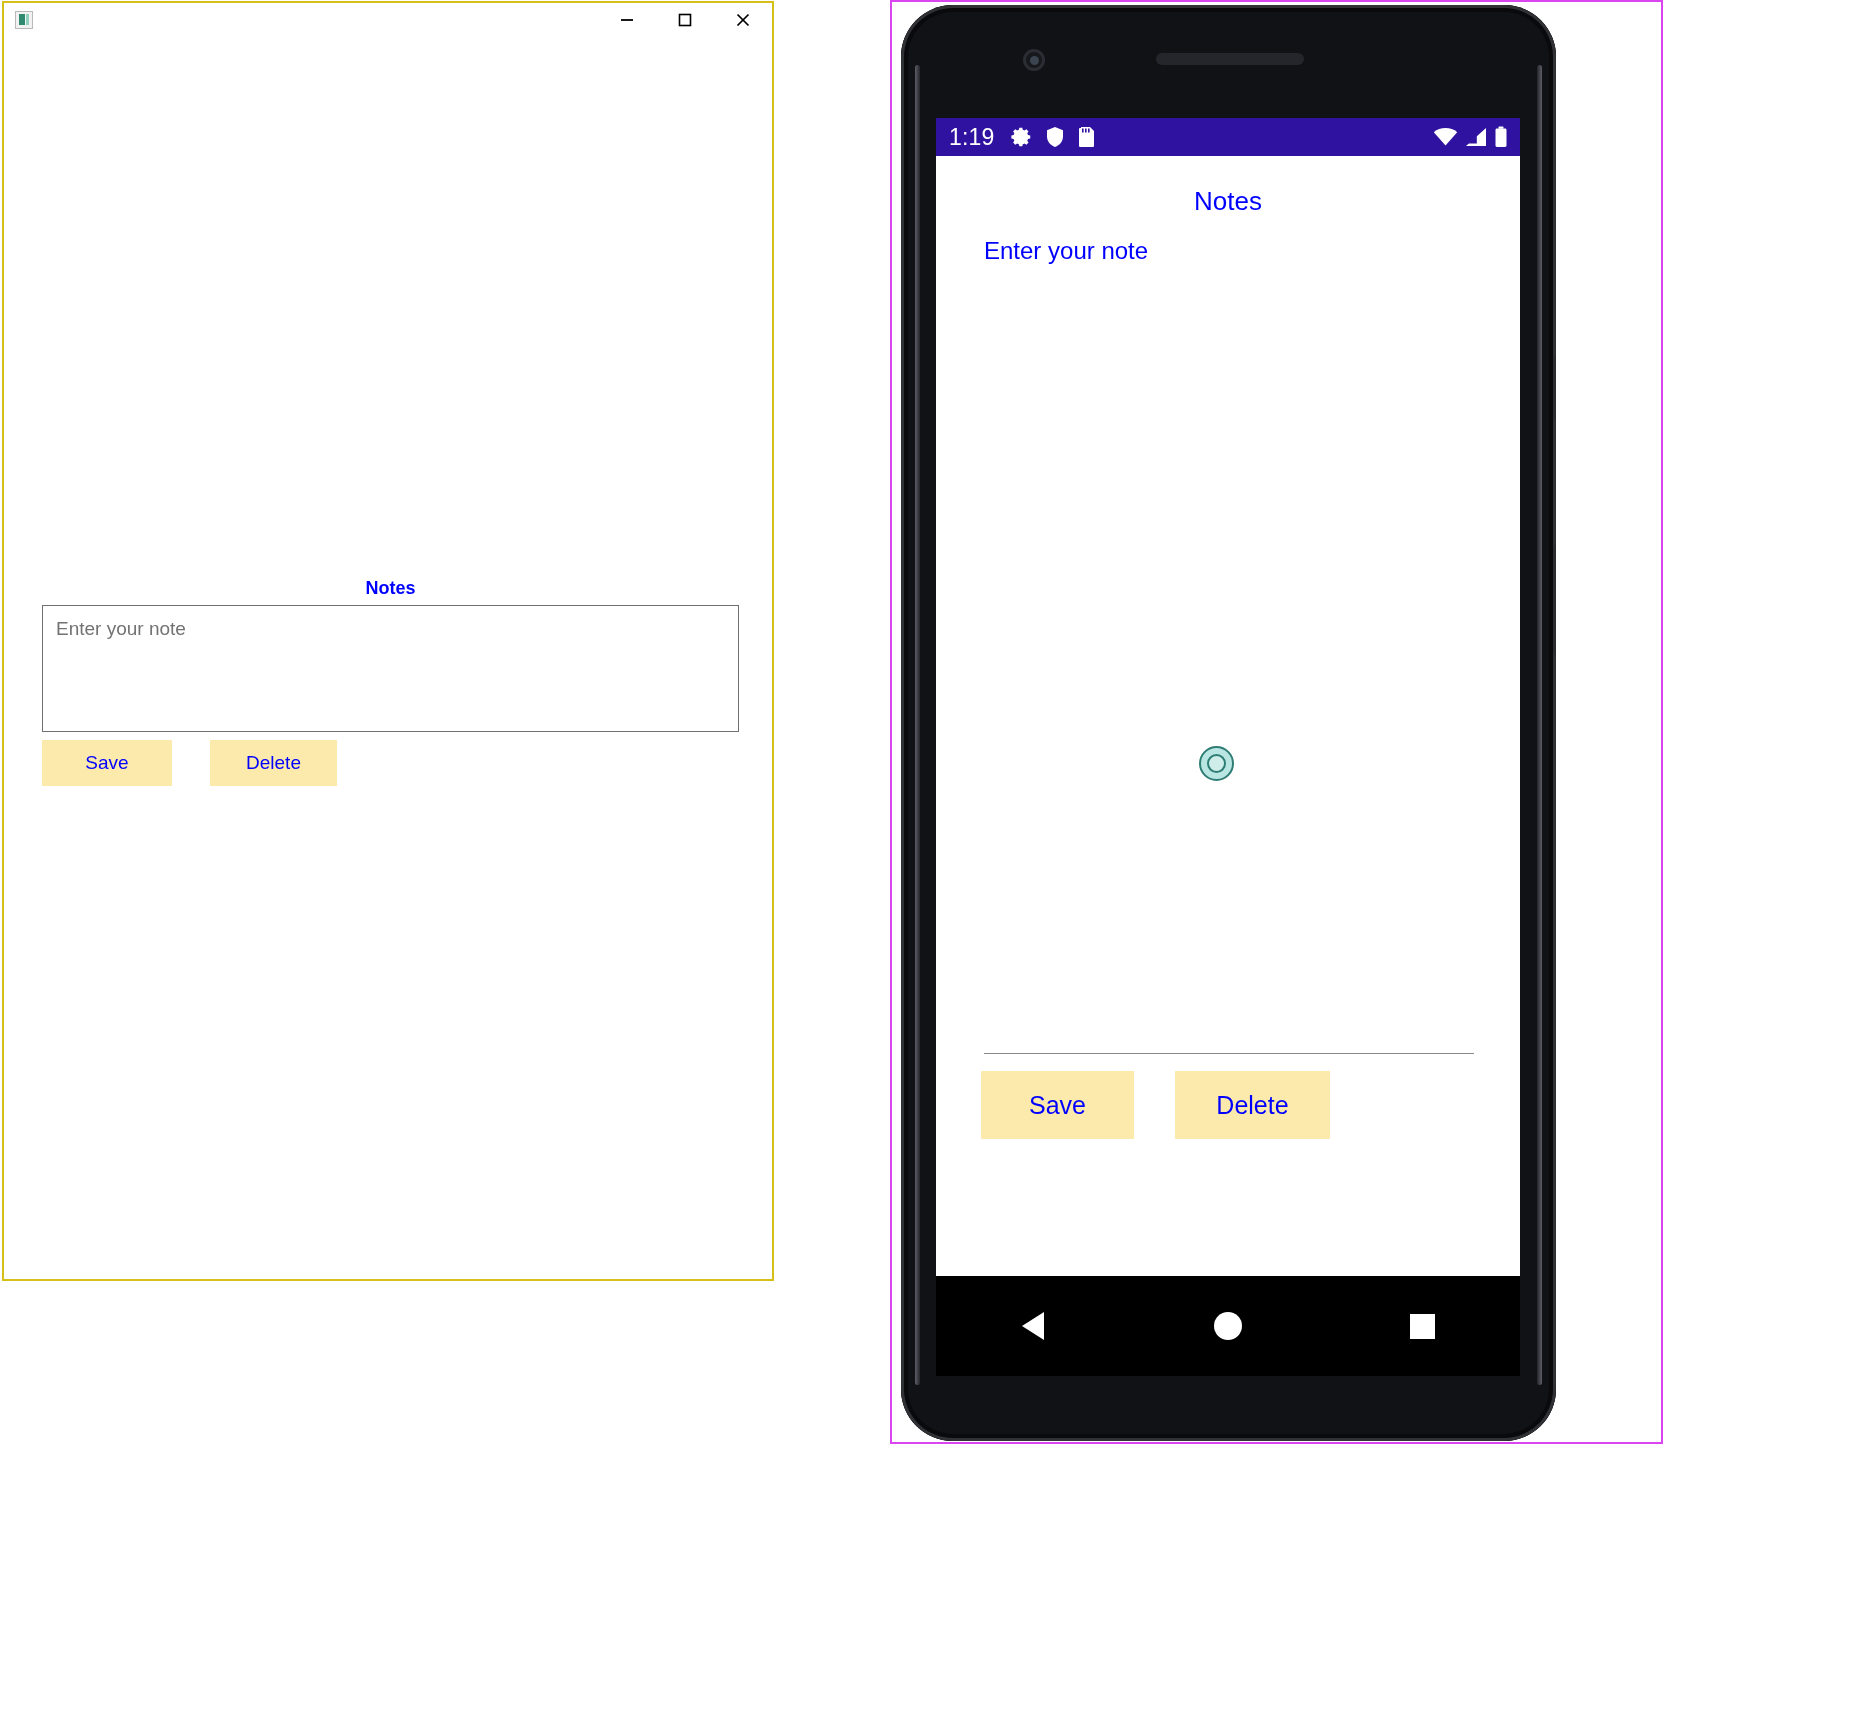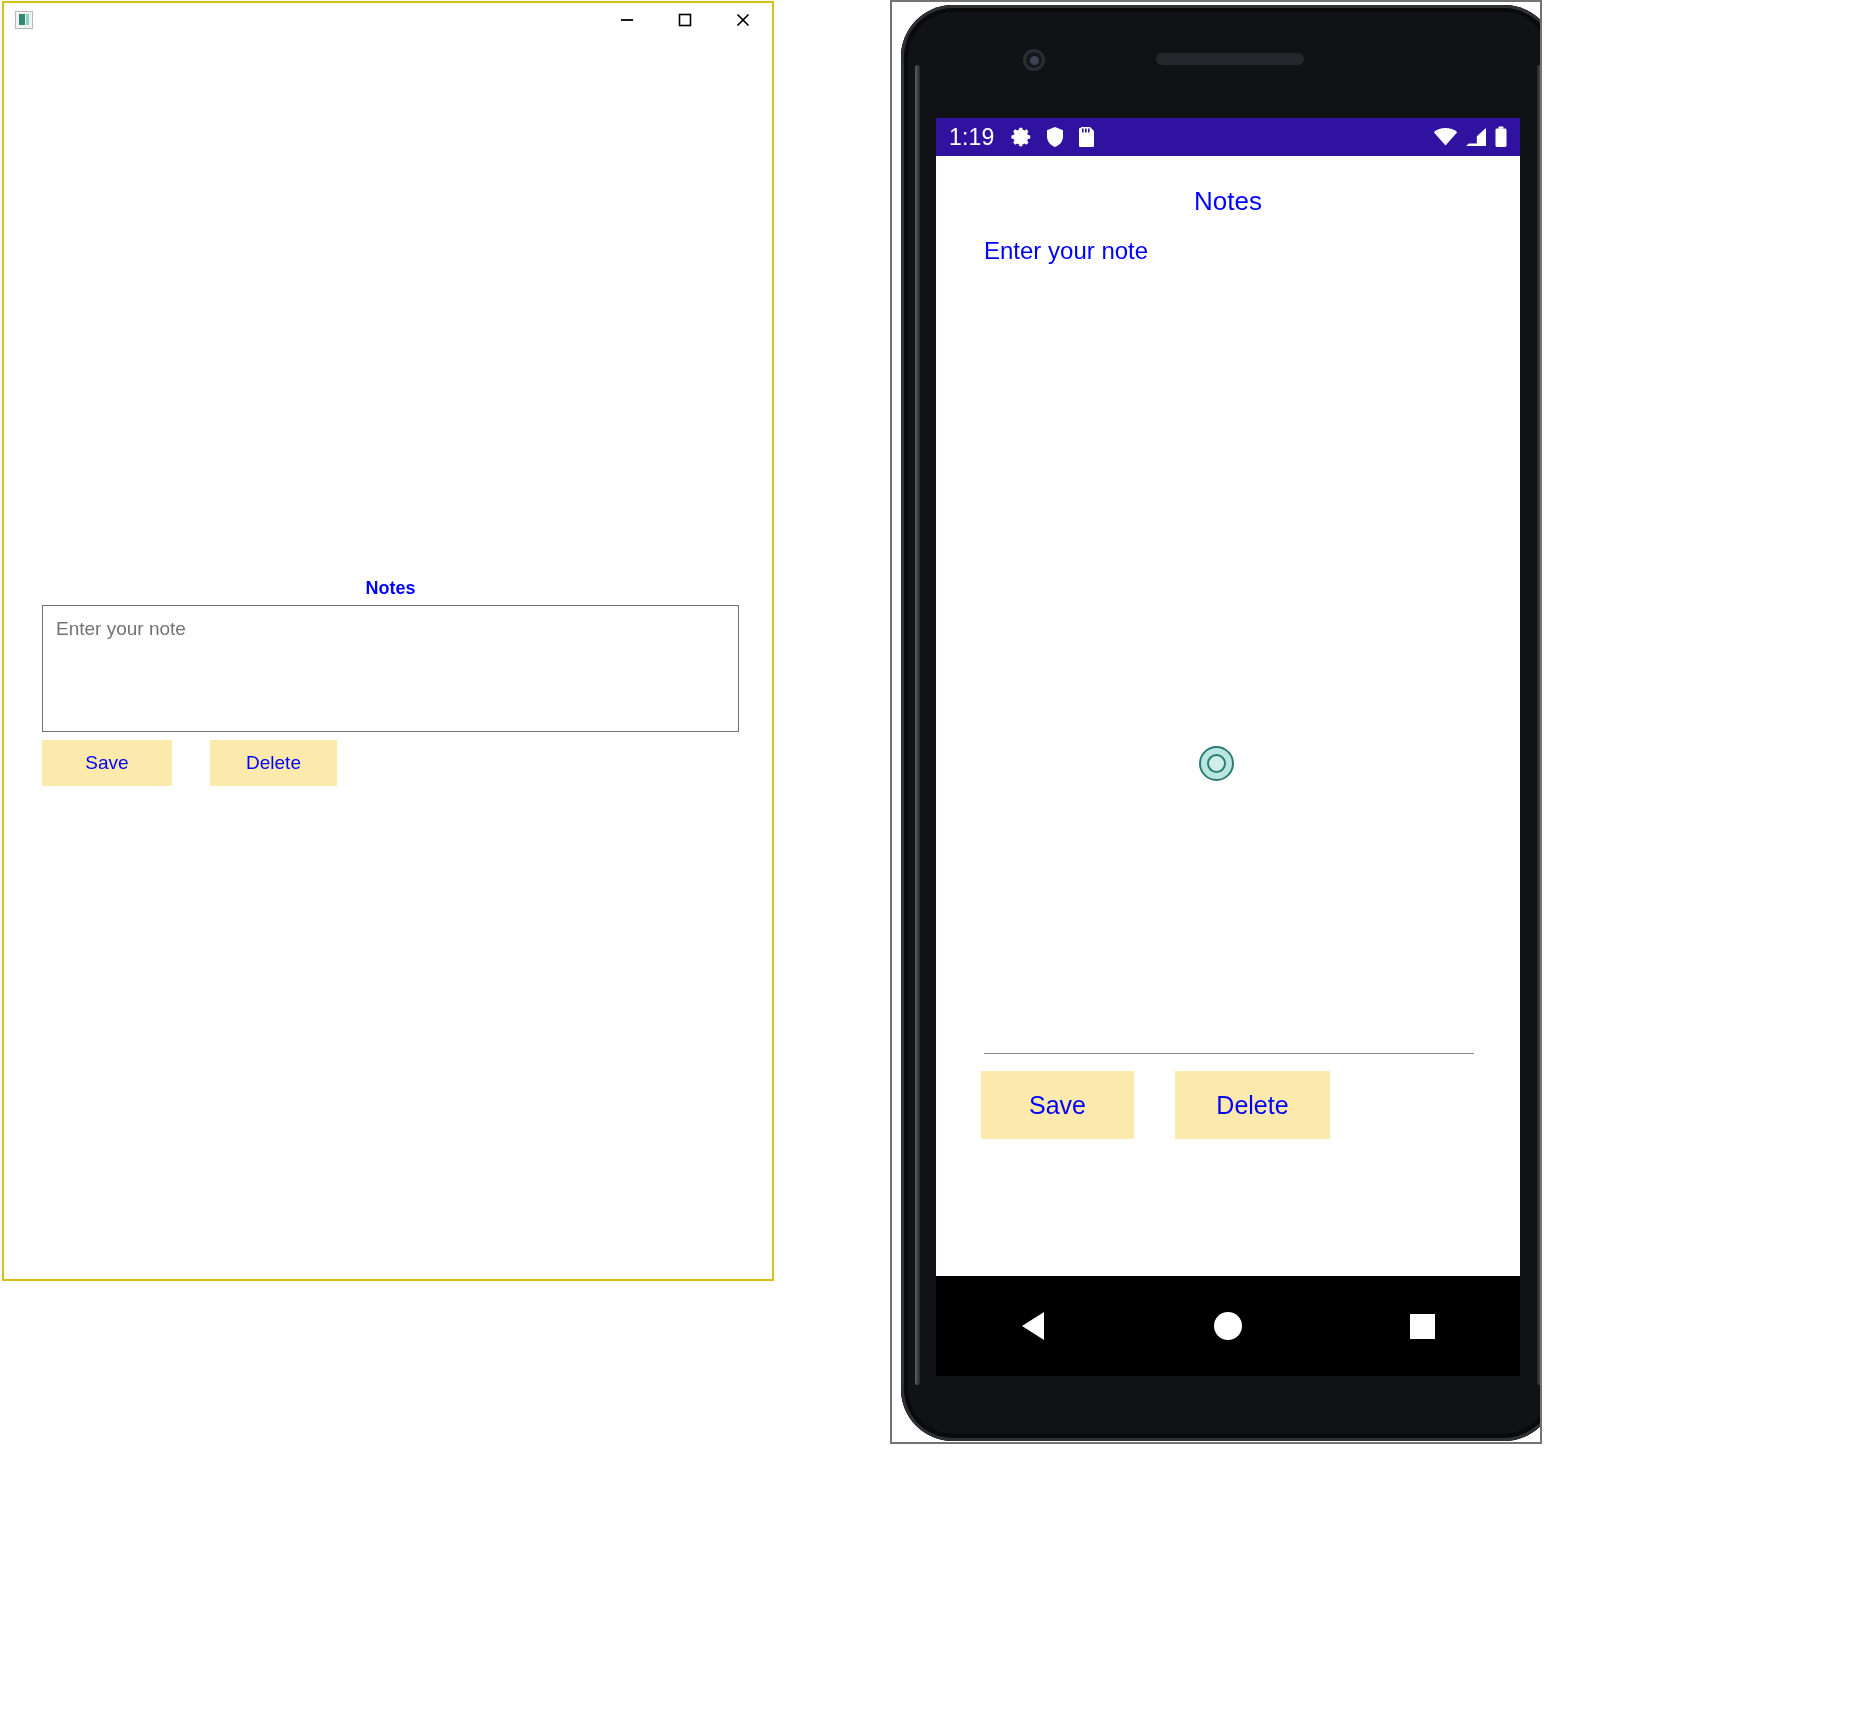--- a/index.html
+++ b/index.html
@@ -94,22 +94,22 @@
   .btn-desktop-delete {
     width: 127px; height: 46px;
     font-size: 19px;
     margin-left: 38px;
   }
 
   
   .phone-outer {
     position: absolute;
     left: 890px; top: 0px;
-    width: 652px; height: 1444px;
-    border: 2px solid #737373;
+    width: 773px; height: 1444px;
+    border: 2px solid #d946ef;
     overflow: hidden;
   }
   .phone-body {
     position: absolute;
     left: 9px; top: 3px;
     width: 655px; height: 1436px;
     background: #111215;
     border-radius: 52px;
     box-shadow: inset 0 0 0 3px #303135, inset 0 0 0 7px #0a0a0c;
     overflow: hidden;

